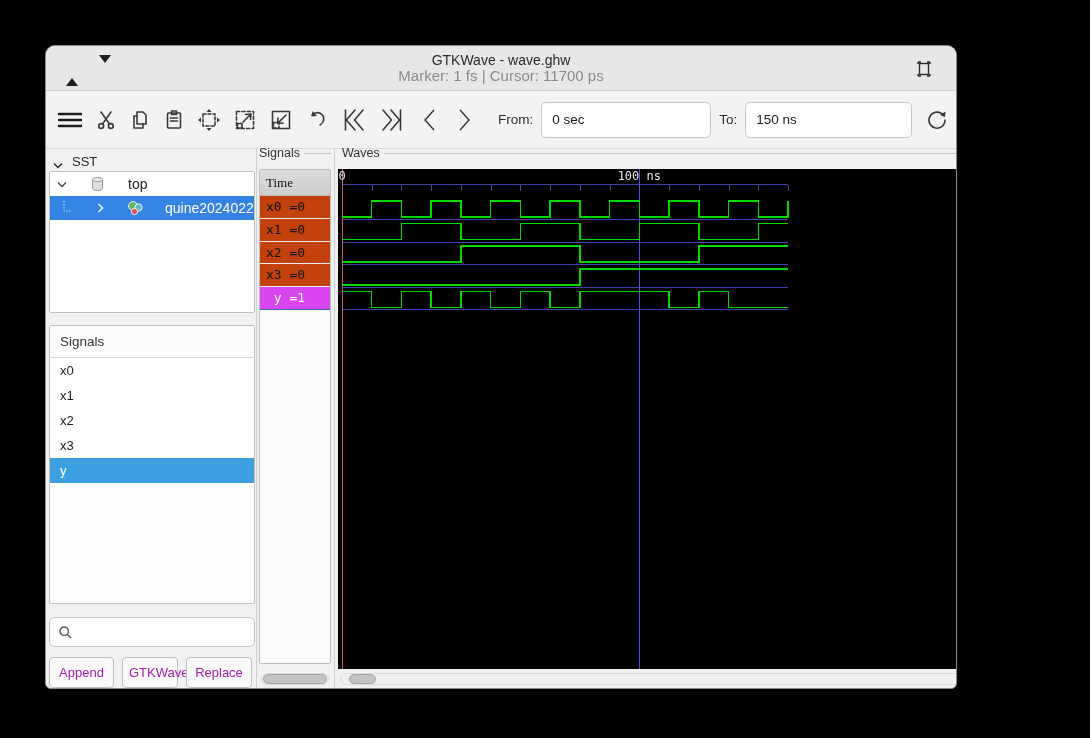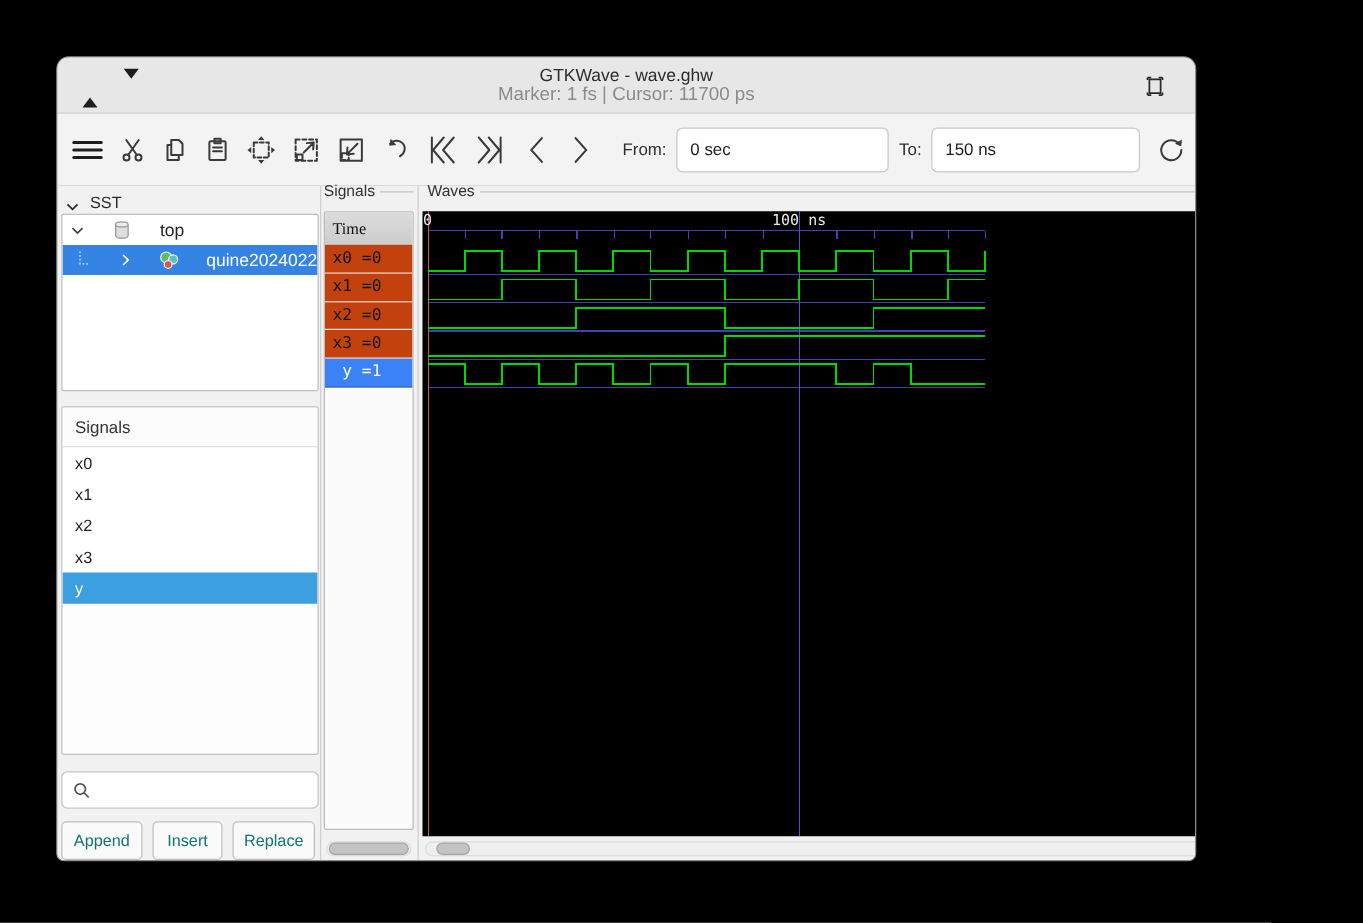--- a/index.html
+++ b/index.html
@@ -41,34 +41,34 @@
   .tree-row .tw{width:16px;display:flex;justify-content:center;flex:none;}
   .facs-box{left:3px;top:176px;width:206px;height:279px;background:#fdfdfd;}
   .facs-header{height:32px;line-height:31px;padding-left:10px;font-size:13.5px;color:#333;
     border-bottom:1px solid #d8d8d8;background:#fcfcfc;}
   .facs-row{height:25px;line-height:25px;padding-left:10px;font-size:13px;color:#1d1d1d;background:#fff;}
   .facs-row.sel{background:#3b9fe0;color:#fff;}
   .search-entry{position:absolute;left:3px;top:468px;width:206px;height:30px;background:#fff;
     border:1px solid #c6c6c6;border-radius:5px;display:flex;align-items:center;padding-left:8px;gap:6px;}
   .search-entry input{border:none;outline:none;flex:1;font-size:13px;background:transparent;min-width:0;}
   .act-btn{position:absolute;top:508px;height:31px;border:1px solid #bfbfbf;border-radius:4px;
-    background:#fafafa;font-family:"Liberation Sans",sans-serif;font-size:13px;color:#0f766e;cursor:default;}
+    background:#fafafa;font-family:"Liberation Sans",sans-serif;font-size:13px;color:#a21caf;cursor:default;}
   
   .frame-label{position:absolute;top:-4px;height:16px;display:flex;align-items:center;font-size:12.5px;color:#333;}
   .frame-label .fl-line{flex:1;border-top:1px solid #c4c4c4;margin-left:4px;margin-top:1px;}
   .vsep{position:absolute;top:0;bottom:0;width:1px;background:#cfcfcf;}
   
   .values-box{left:213px;top:20px;width:72px;height:495px;background:#fbfbfb;border:1px solid #bdbdbd;}
   .time-header{height:26px;line-height:25px;padding-left:6px;
     font-family:Liberation Serif, serif;font-size:13px;color:#111;
     background:linear-gradient(#dcdcdc,#cdcdcd);border-bottom:1px solid #b5b5b5;}
   .val-row{height:22.8px;line-height:22.8px;padding-left:6px;white-space:pre;
     font-family:"DejaVu Sans Mono",monospace;font-size:13px;color:#141414;
     border-bottom:1px solid #ececec;background:#c2410c;}
-  .val-row.sel{background:#3b82f6;color:#fff;border-bottom-color:#3d6ab2;}
+  .val-row.sel{background:#d946ef;color:#fff;border-bottom-color:#3d6ab2;}
   
   .wave-black{position:absolute;left:292px;top:20px;width:688px;height:500px;background:#000;}
   .vscroll{position:absolute;left:983px;top:22px;width:12px;height:496px;background:#efefef;
     border:1px solid #dcdcdc;border-radius:6px;}
   .vscroll .thumb{position:absolute;left:0px;top:3px;width:10px;height:478px;background:#c3c3c3;
     border:1px solid #a6a6a6;border-radius:5px;}
   .hscroll{position:absolute;height:12px;background:#efefef;border:1px solid #dcdcdc;border-radius:6px;}
   .hscroll .thumb{position:absolute;top:0px;height:10px;background:#c3c3c3;border:1px solid #a6a6a6;border-radius:5px;}
   .ico-stroke{stroke:#3a3a3a;fill:none;stroke-width:1.6;stroke-linecap:round;stroke-linejoin:round;}
 </style>
@@ -248,21 +248,21 @@
 
     <div class="search-entry">
       <svg width="15" height="15" viewBox="0 0 15 15">
         <circle cx="6.2" cy="6.2" r="4.2" fill="none" stroke="#555" stroke-width="1.4"></circle>
         <path d="M9.4 9.4 L13 13" stroke="#555" stroke-width="1.4"></path>
       </svg>
       <input value="" style="">
     </div>
 
     <button class="act-btn" style="left:3px;width:65px">Append</button>
-    <button class="act-btn" style="left:76px;width:56px">Insert</button>
+    <button class="act-btn" style="left:76px;width:56px">GTKWave</button>
     <button class="act-btn" style="left:140px;width:66px">Replace</button>
 
     <div class="vsep" style="left:210px"></div>
 
     <div class="frame-label" style="left:213px;width:72px">
       <span>Signals</span>
         <span class="fl-line"></span>
     </div>
     <div class="box values-box">
       <div class="time-header">Time</div>

